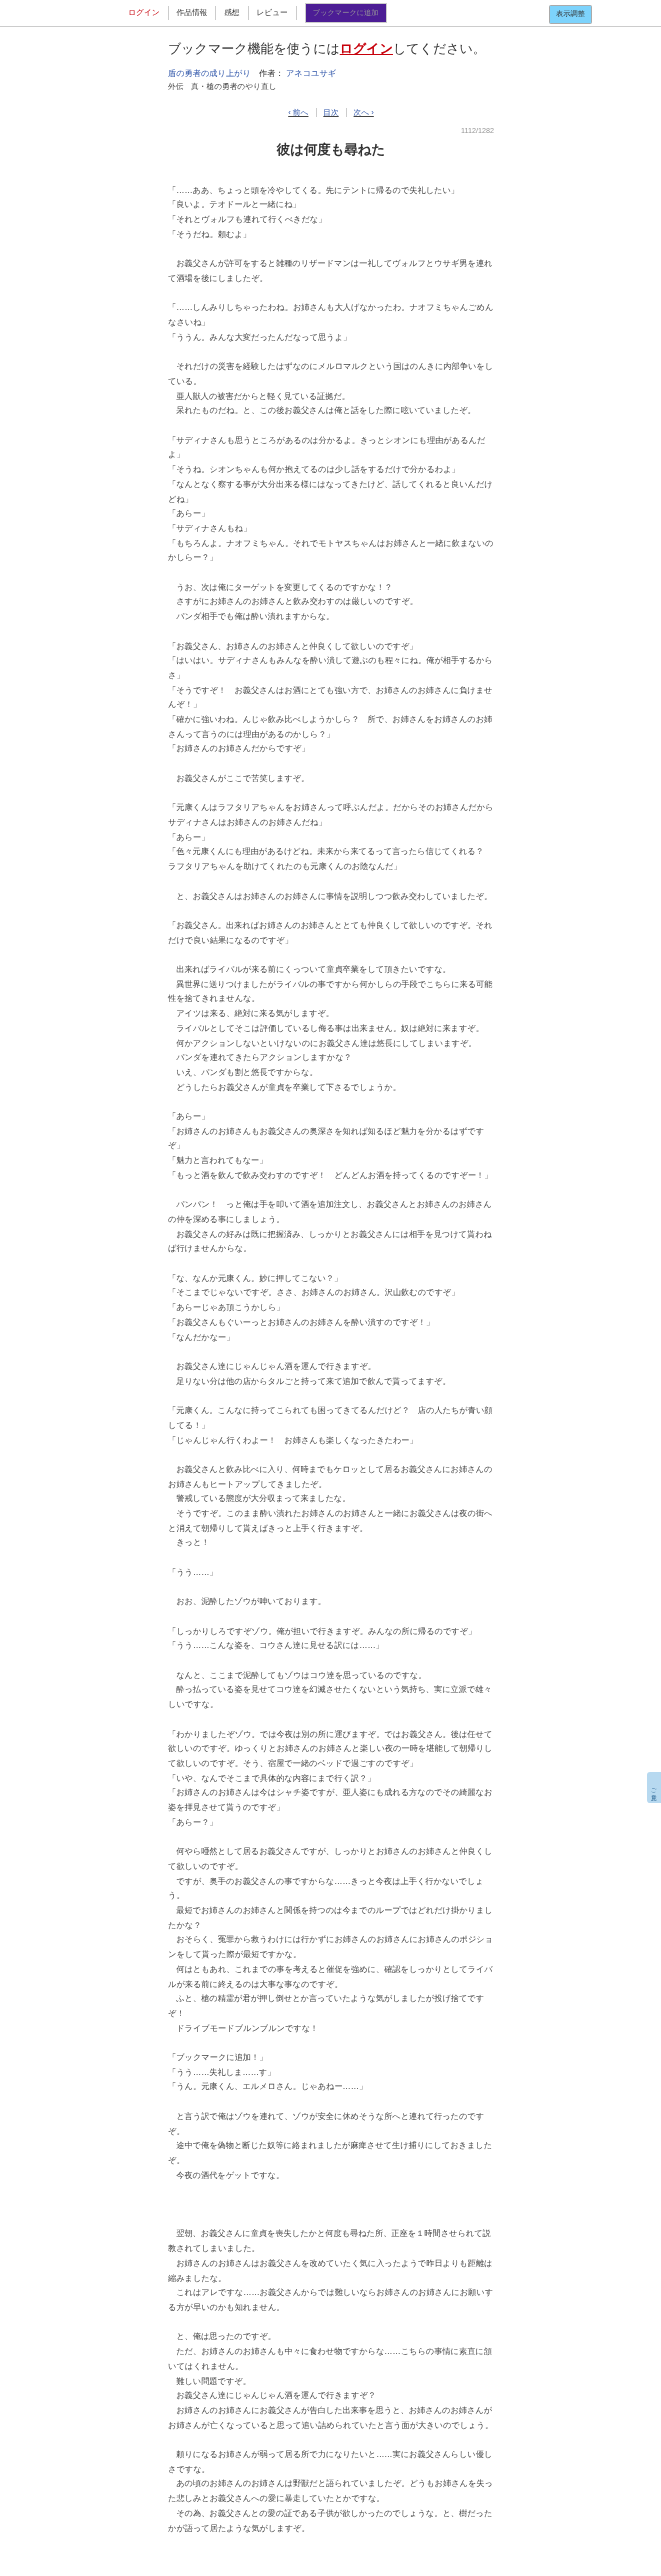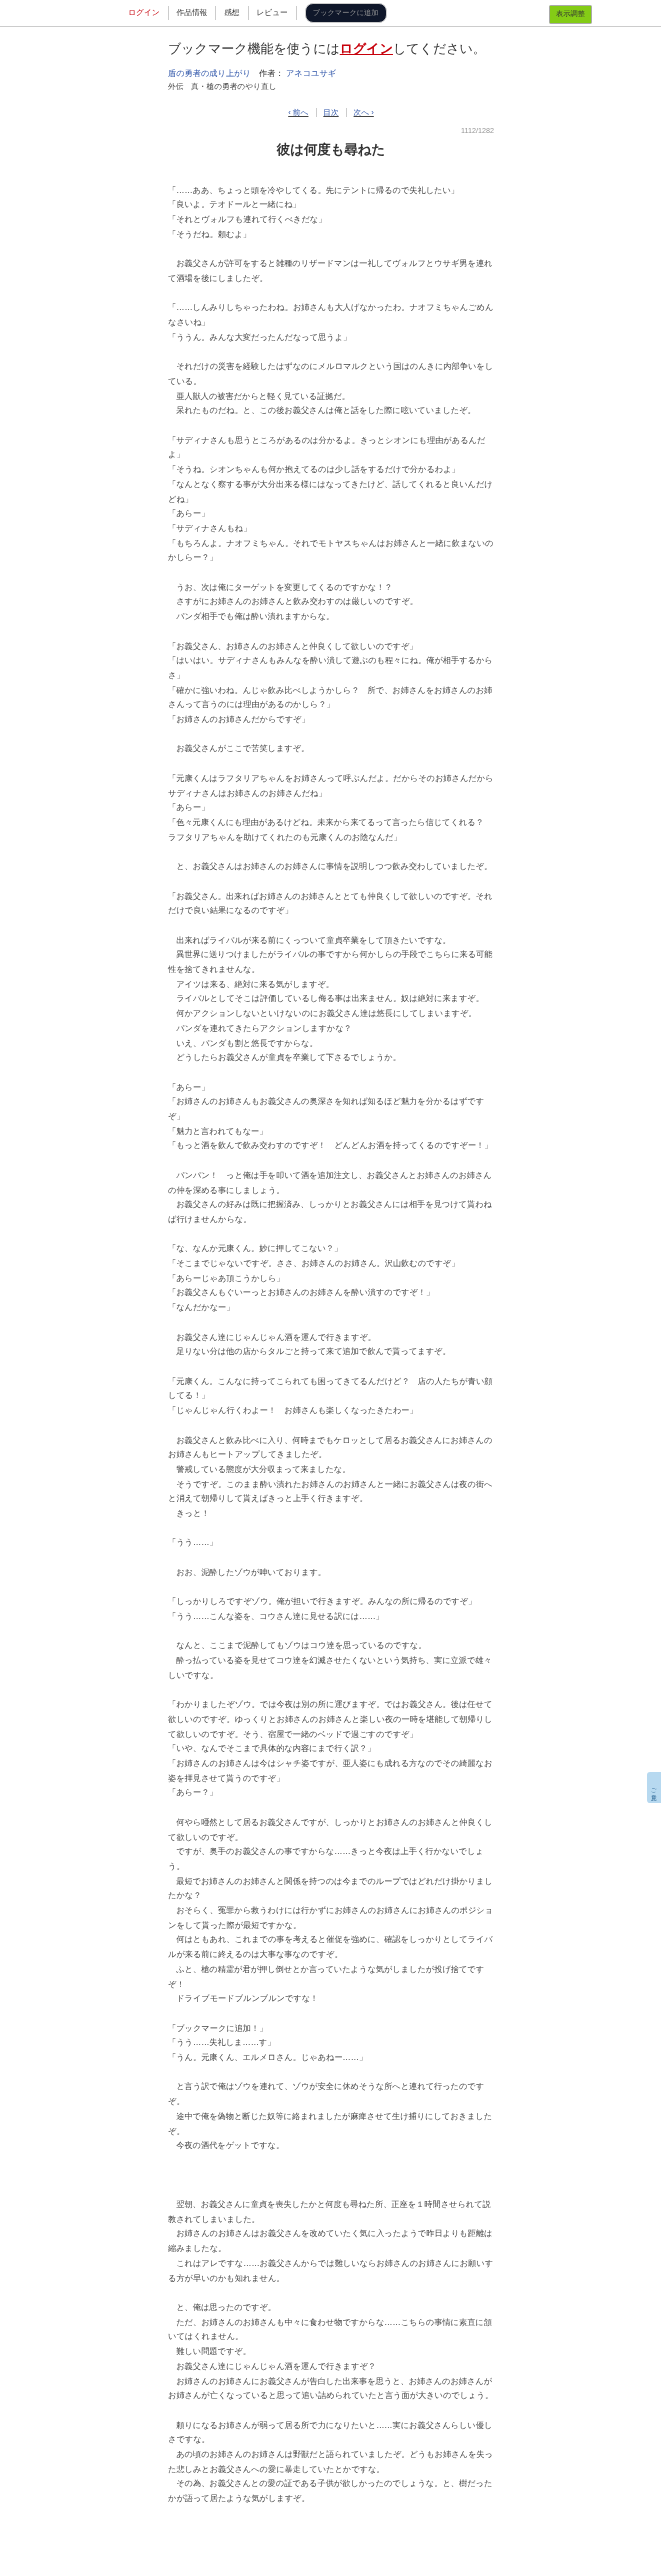--- a/index.html
+++ b/index.html
@@ -5,22 +5,22 @@
   html,body{margin:0;padding:0;background:#fff;}
   body{font-family:"Liberation Sans","DejaVu Sans",sans-serif;color:#444;}
   .page{position:relative;width:662px;height:3091px;margin:0 auto;background:#fff;overflow:hidden;}
 
   
   .topbar{position:relative;height:26px;border-bottom:0.5px solid #ccc;background:#fff;}
   .topnav{position:absolute;left:120px;top:0;height:26px;display:flex;align-items:center;}
   .topnav a{font-size:7.7px;color:#333;text-decoration:none;padding:0 8.2px;}
   .topnav a.login{color:#c7000b;}
   .vsep{width:0.5px;height:14.4px;background:#ccc;}
-  .bm-btn{margin-left:8.2px;font-size:7.2px;color:#999;background:#0f172a;border:0.5px solid #ccc;border-radius:8px;padding:3.6px 7.2px;font-family:inherit;}
-  .adjust-btn{position:absolute;right:70px;top:4.6px;font-size:7.2px;color:#333;background:#84cc16;border:0.5px solid #aaa;border-radius:1.5px;padding:3.6px 6.2px;font-family:inherit;cursor:pointer;}
+  .bm-btn{margin-left:8.2px;font-size:7.2px;color:#999;background:#4c1d95;border:0.5px solid #ccc;border-radius:0;padding:3.6px 7.2px;font-family:inherit;}
+  .adjust-btn{position:absolute;right:70px;top:4.6px;font-size:7.2px;color:#333;background:#7dd3fc;border:0.5px solid #aaa;border-radius:1.5px;padding:3.6px 6.2px;font-family:inherit;cursor:pointer;}
 
   
   .content{width:326px;margin:0 auto;}
   .notice{margin:13.4px 0 0;font-size:13px;color:#333;}
   .notice a{color:#c7000b;font-weight:bold;text-decoration:underline;}
   .worktitle{margin:9.3px 0 0;font-size:8.2px;color:#333;}
   .worktitle a{color:#2b52a8;text-decoration:none;font-family:Liberation Mono, monospace;}
   .worktitle .lbl{color:#333;}
   .subtitle{margin:3.6px 0 0;font-size:7.7px;color:#444;}
   .pager{margin:15.5px 0 0;display:flex;justify-content:center;align-items:center;text-decoration:underline;}
@@ -98,20 +98,21 @@
         <p>「あらー」</p>
         <p>「サディナさんもね」</p>
         <p>「もちろんよ。ナオフミちゃん。それでモトヤスちゃんはお姉さんと一緒に飲まないのかしらー？」</p>
         <p>​</p>
         <p>　うお、次は俺にターゲットを変更してくるのですかな！？</p>
         <p>　さすがにお姉さんのお姉さんと飲み交わすのは厳しいのですぞ。</p>
         <p>　パンダ相手でも俺は酔い潰れますからな。</p>
         <p>​</p>
         <p>「お義父さん、お姉さんのお姉さんと仲良くして欲しいのですぞ」</p>
         <p>「はいはい。サディナさんもみんなを酔い潰して遊ぶのも程々にね。俺が相手するからさ」</p>
+        <p>「そうですぞ！　お義父さんはお酒にとても強い方で、お姉さんのお姉さんに負けませんぞ！」</p>
         <p>「確かに強いわね。んじゃ飲み比べしようかしら？　所で、お姉さんをお姉さんのお姉さんって言うのには理由があるのかしら？」</p>
         <p>「お姉さんのお姉さんだからですぞ」</p>
         <p>​</p>
         <p>　お義父さんがここで苦笑しますぞ。</p>
         <p>​</p>
         <p>「元康くんはラフタリアちゃんをお姉さんって呼ぶんだよ。だからそのお姉さんだからサディナさんはお姉さんのお姉さんだね」</p>
         <p>「あらー」</p>
         <p>「色々元康くんにも理由があるけどね。未来から来てるって言ったら信じてくれる？　ラフタリアちゃんを助けてくれたのも元康くんのお陰なんだ」</p>
         <p>​</p>
         <p>　と、お義父さんはお姉さんのお姉さんに事情を説明しつつ飲み交わしていましたぞ。</p>

